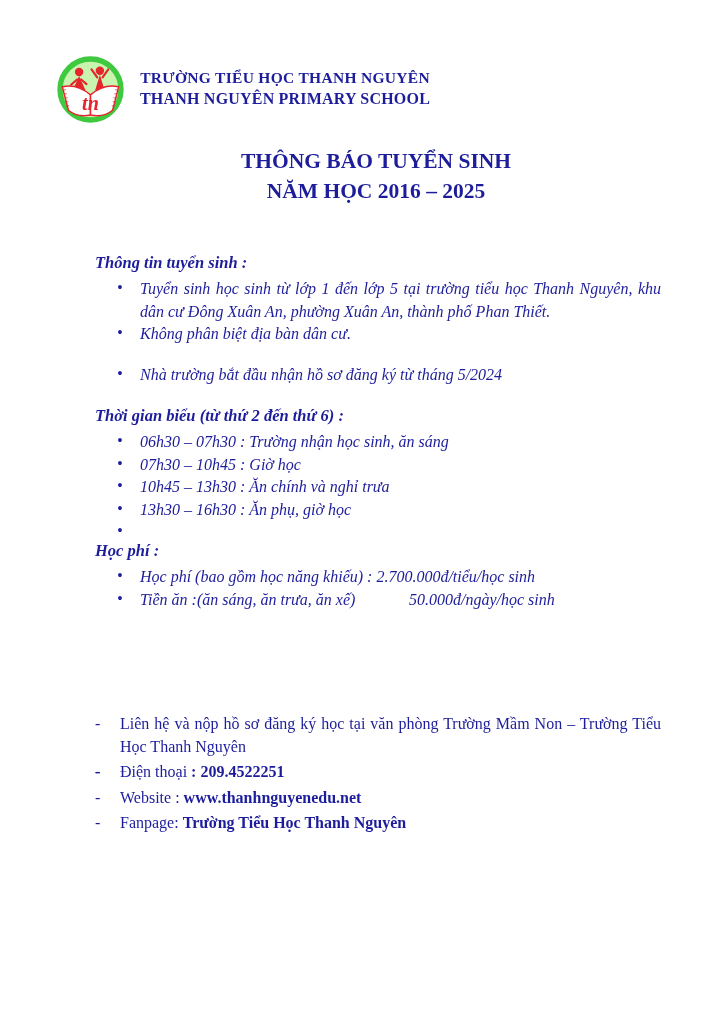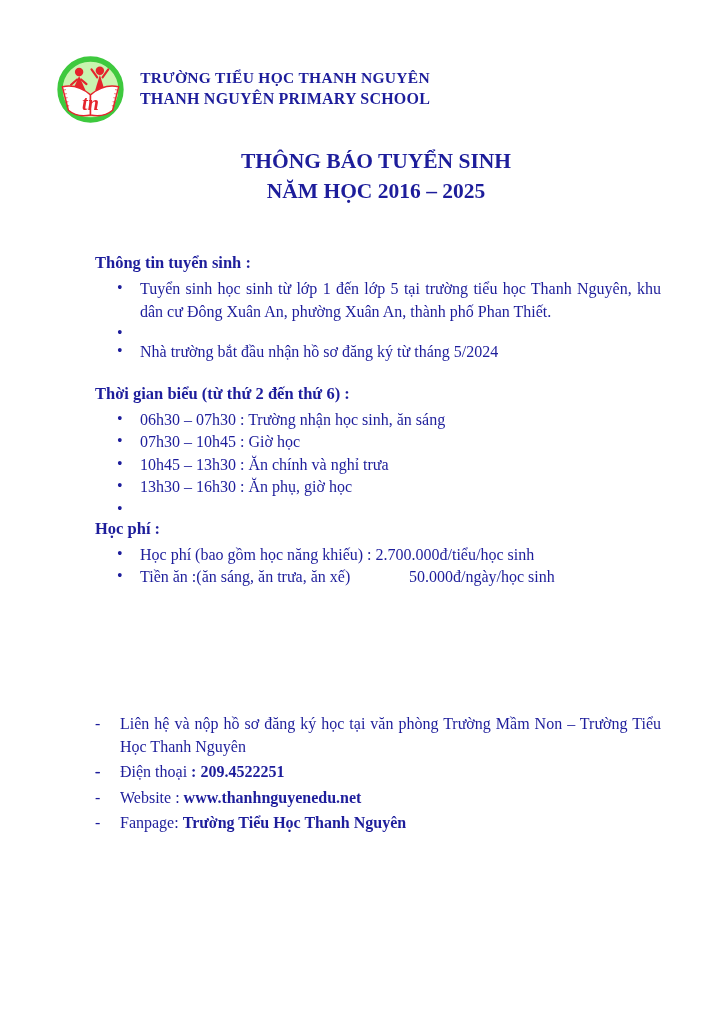--- a/index.html
+++ b/index.html
@@ -24,21 +24,21 @@
   .book-line { stroke: var(--logo-red, #e5242c); stroke-width: 1.1; fill: none; }
   .logo-monogram { fill: var(--logo-red, #e5242c); font-family: "Liberation Serif", serif; font-style: italic; font-weight: bold; font-size: 30px; }
   .school-names { margin-left: 16px; padding-top: 11px; text-align: center; font-weight: bold; }
   .school-name-vi { font-size: 15.5px; line-height: 21px; letter-spacing: 0.3px; }
   .school-name-en { font-size: 16px; line-height: 21px; letter-spacing: 0.2px; }
 
   
   .title { position: absolute; left: 0; top: 146px; width: 100%; text-align: center; font-weight: bold; font-size: 21.5px; line-height: 30px; padding-left: 14px; }
 
   
-  .content { position: absolute; left: 95px; top: 251px; width: 566px; font-size: 16px; }
+  .content { position: absolute; left: 95px; top: 251px; width: 566px; font-size: 16px; font-style: italic; }
   .section { margin: 0 0 18px 0; }
   .section-heading { font-weight: bold; font-size: 16.5px; line-height: 23px; margin: 0 0 4px 0; }
   ul.bullets { list-style: none; margin: 0; padding: 0; }
   .bullets li { position: relative; padding-left: 45px; line-height: 22.5px; text-align: justify; }
   .bullet-marker { position: absolute; left: 22px; top: -1px; }
   .fee-value { position: absolute; left: 314px; top: 0; }
 
   
   .contact { position: absolute; left: 95px; top: 713px; width: 566px; font-size: 16px; }
   .contact-item { position: relative; padding-left: 25px; line-height: 22.5px; text-align: justify; margin-bottom: 3px; }
@@ -96,20 +96,21 @@
 
     <section class="section">
       <h2 class="section-heading">Thông tin tuyển sinh :</h2>
       <ul class="bullets">
         <li>
           <span class="bullet-marker">•</span>
           <span>Tuyển sinh học sinh từ lớp 1 đến lớp 5 tại trường tiểu học Thanh Nguyên, khu dân cư Đông Xuân An, phường Xuân An, thành phố Phan Thiết.</span>
         </li>
         <li>
           <span class="bullet-marker">•</span>
+          <span>Không phân biệt địa bàn dân cư.</span>
         </li>
       </ul>
     </section>
 
     <section class="section">
       <ul class="bullets">
         <li>
           <span class="bullet-marker">•</span>
           <span>Nhà trường bắt đầu nhận hồ sơ đăng ký từ tháng 5/2024</span>
         </li>

